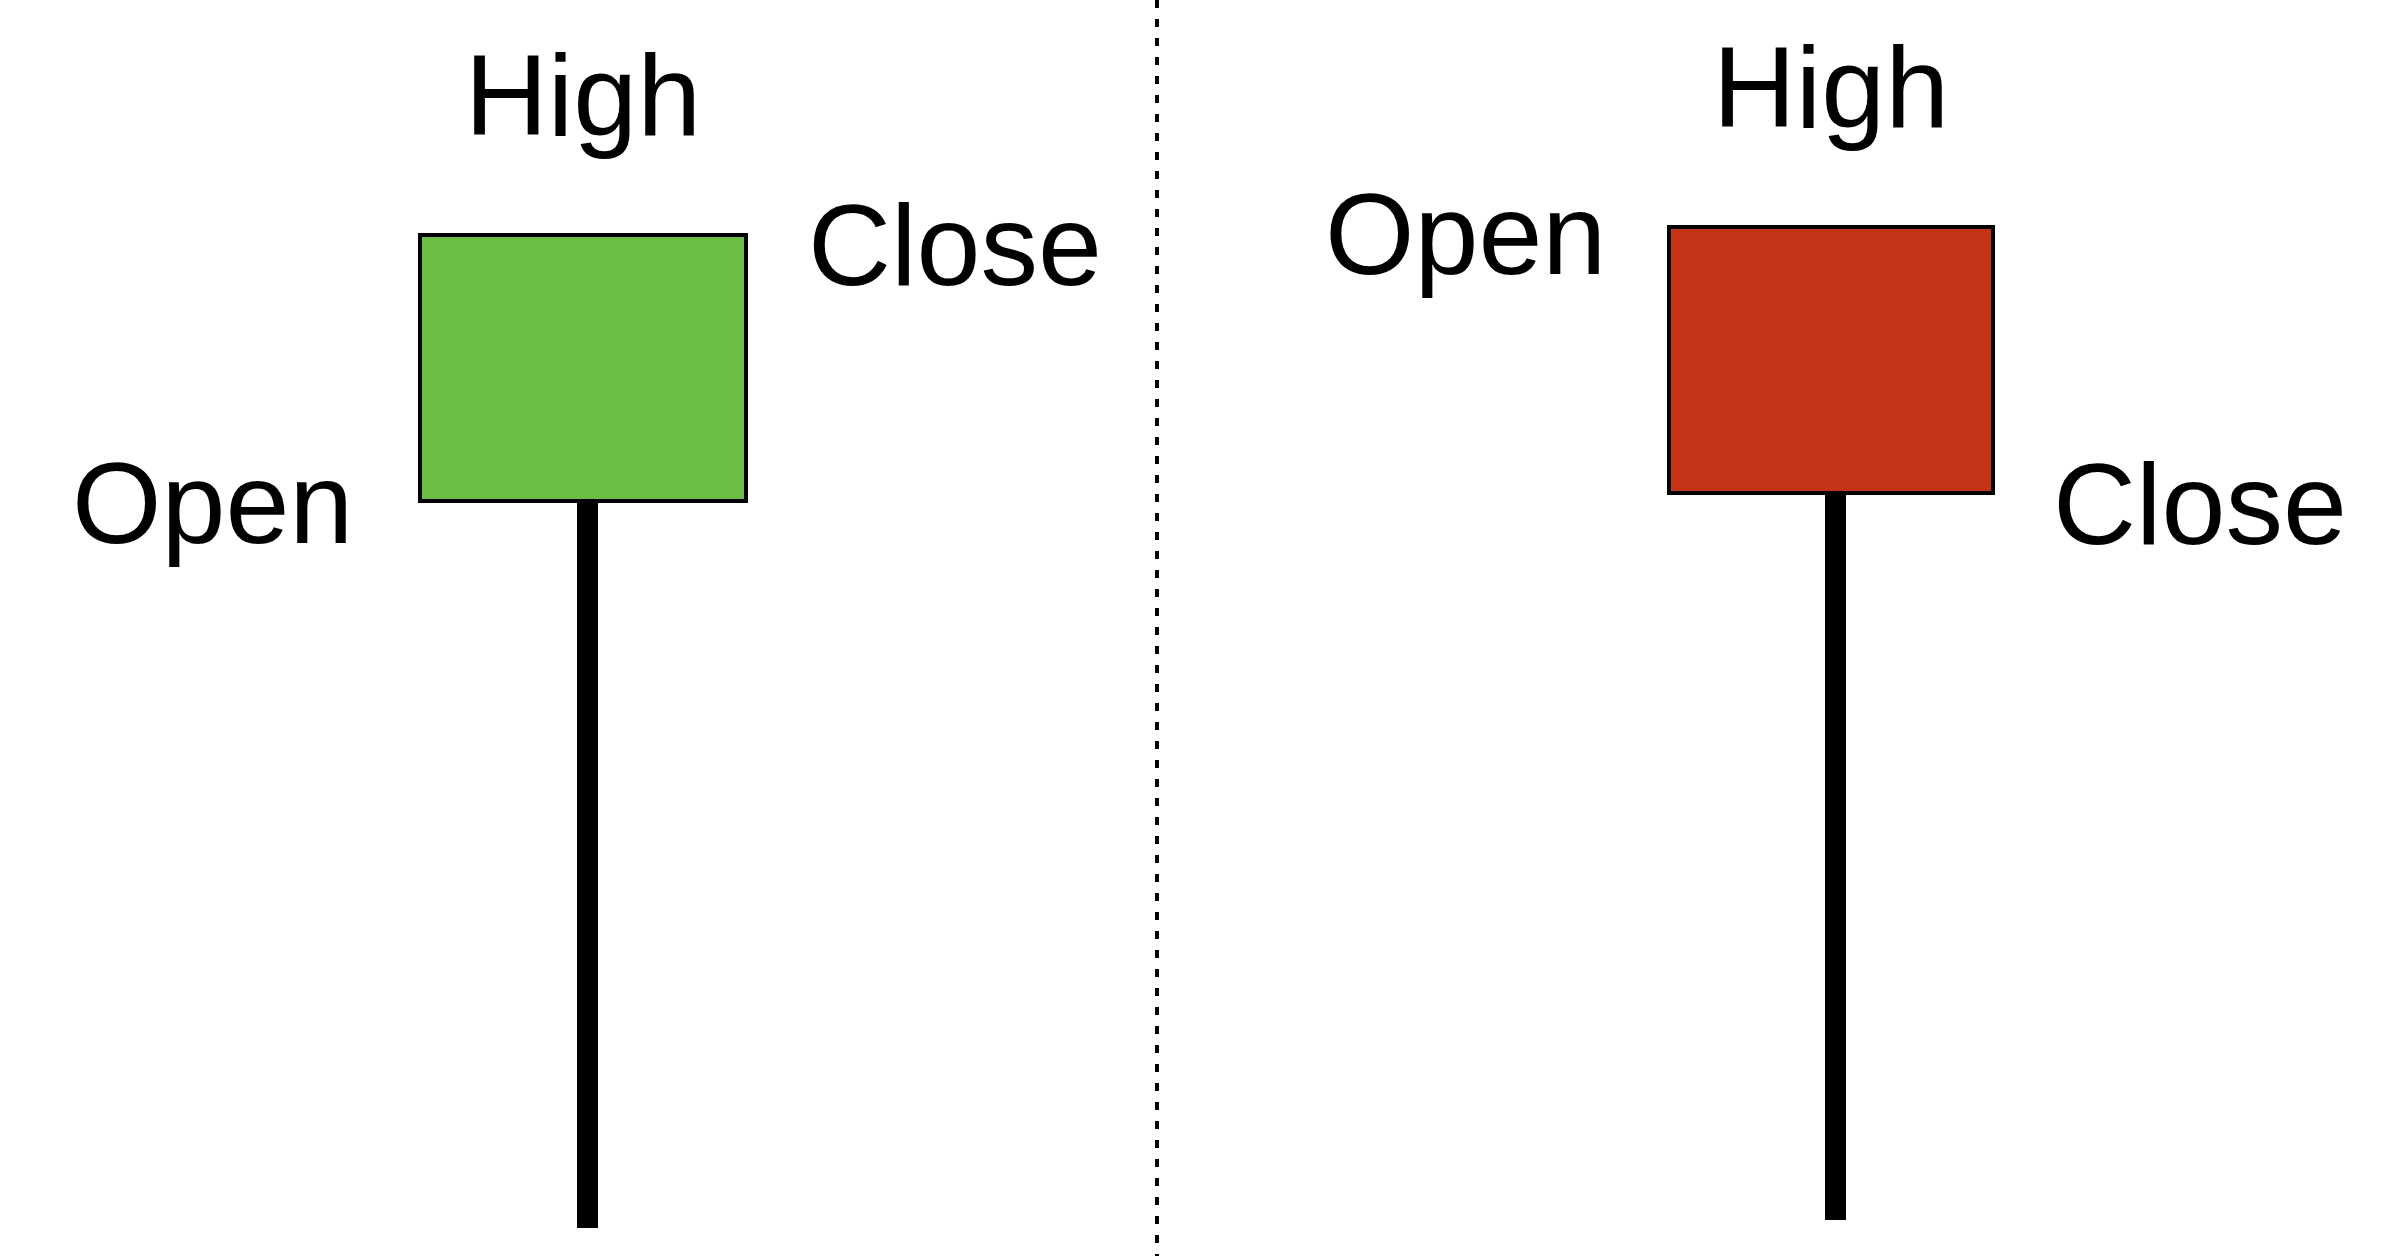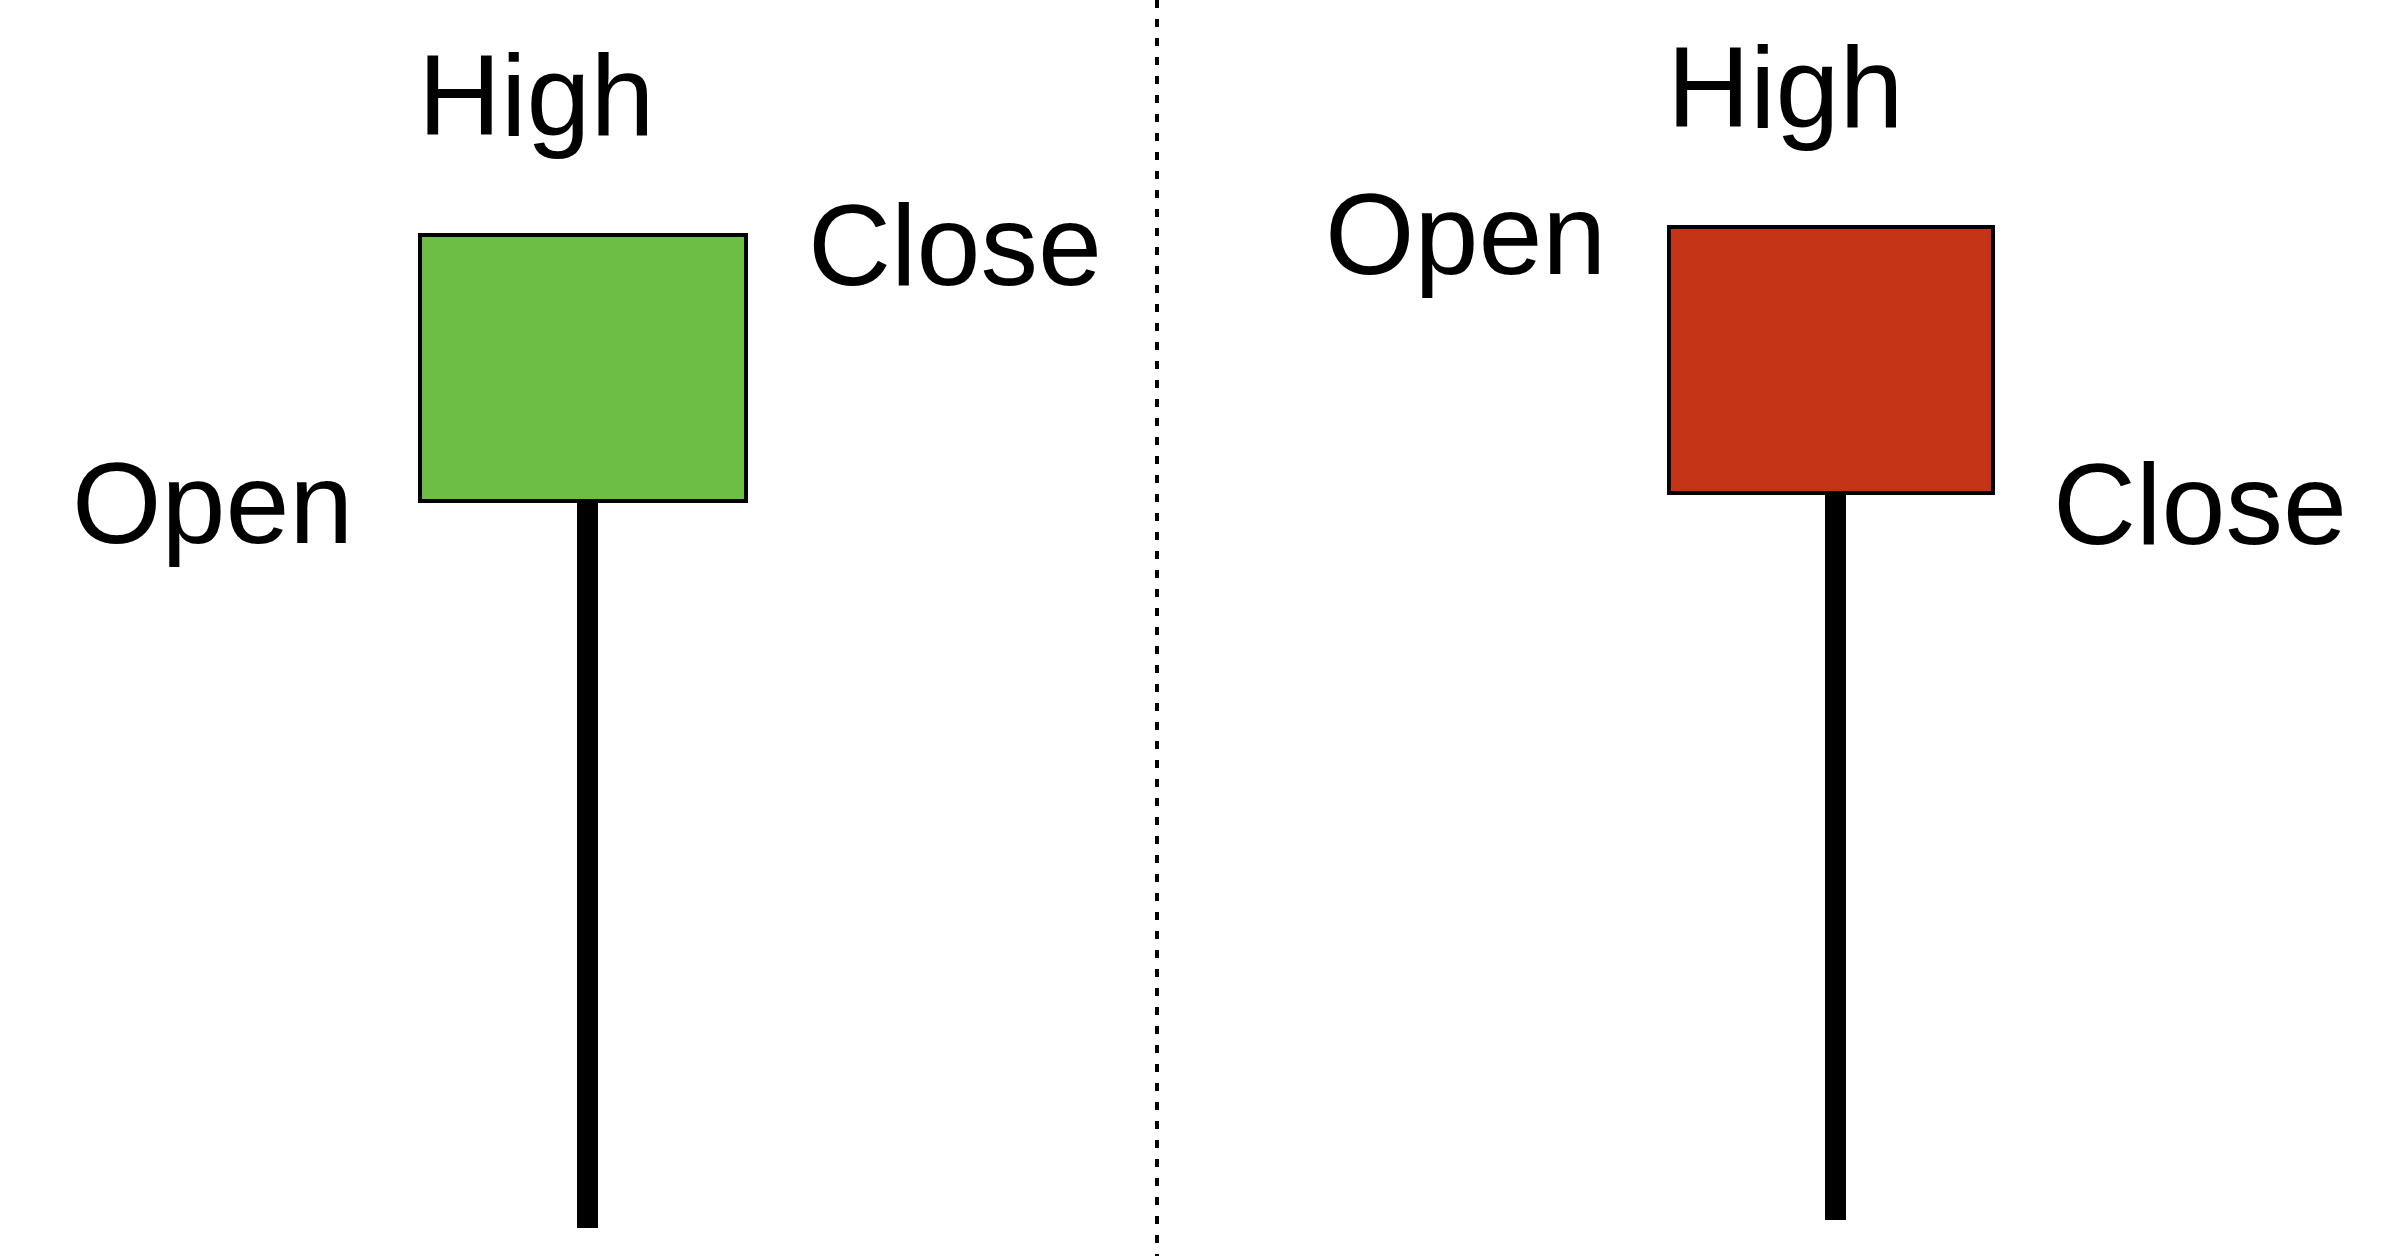--- a/index.html
+++ b/index.html
@@ -12,21 +12,21 @@
   }
   .canvas { position: absolute; left: 0; top: 0; width: 2400px; height: 1256px; }
 
   .label {
     position: absolute;
     font-size: 115px;
     line-height: 1;
     color: #000000;
     white-space: nowrap;
   }
-  .centered { text-align: left; }
+  .centered { text-align: center; }
 
   .candle-body {
     position: absolute;
     border: 4px solid #000000;
   }
   .wick {
     position: absolute;
     background: #000000;
   }
   .divider {

